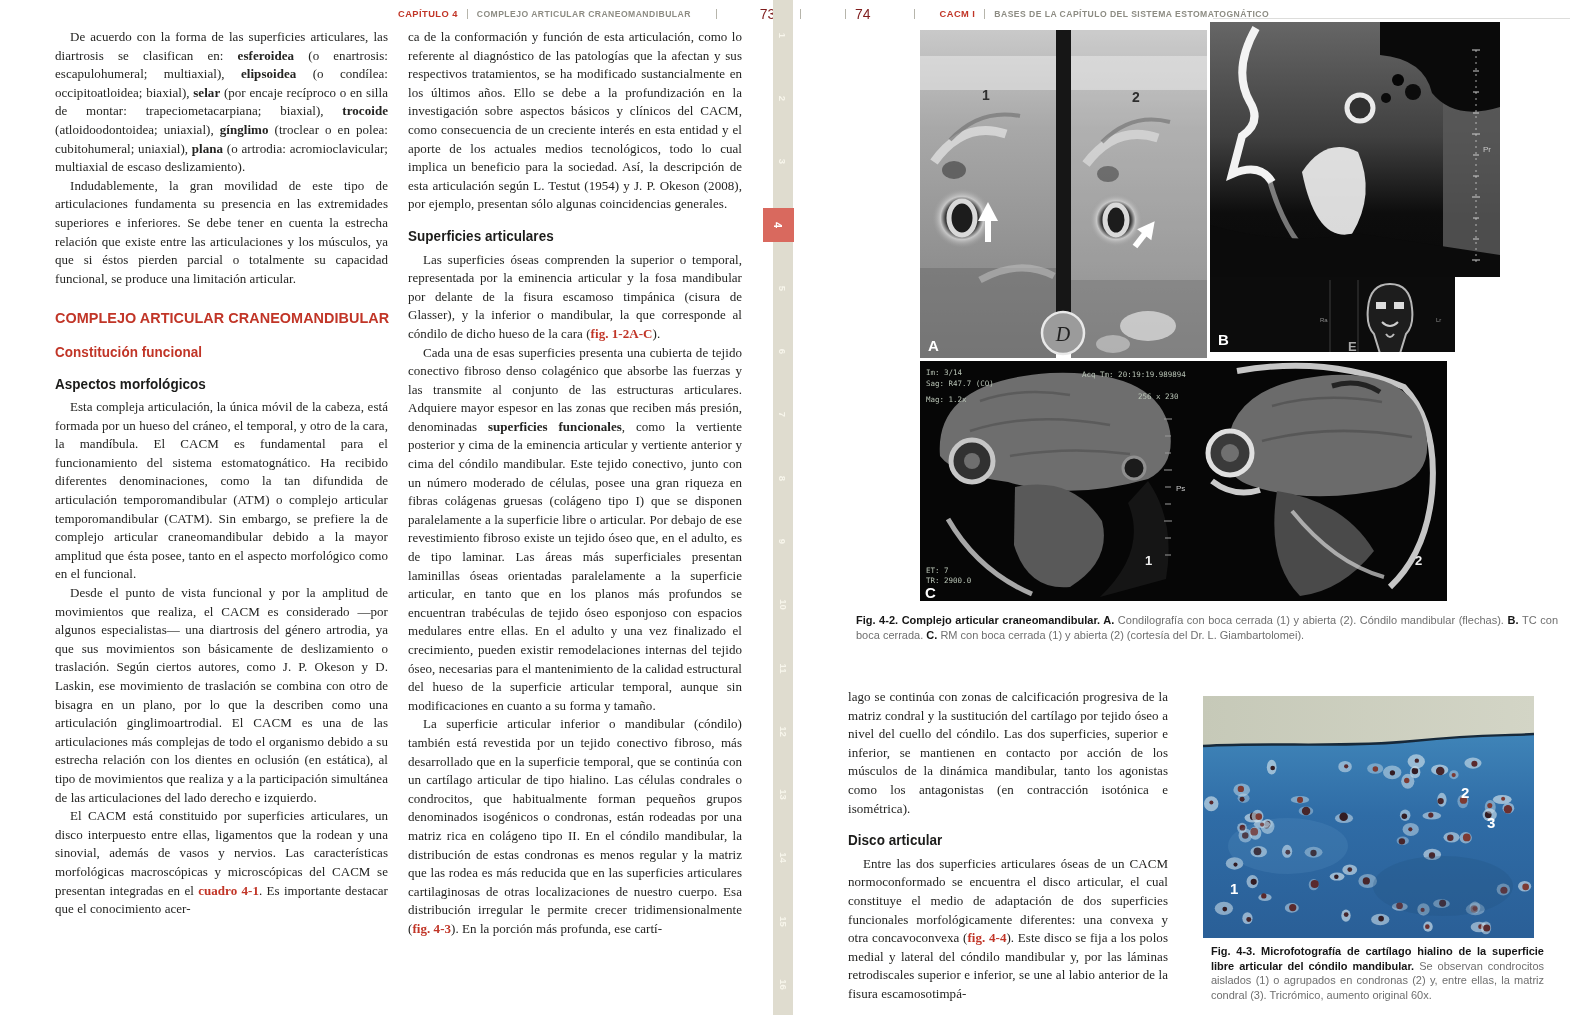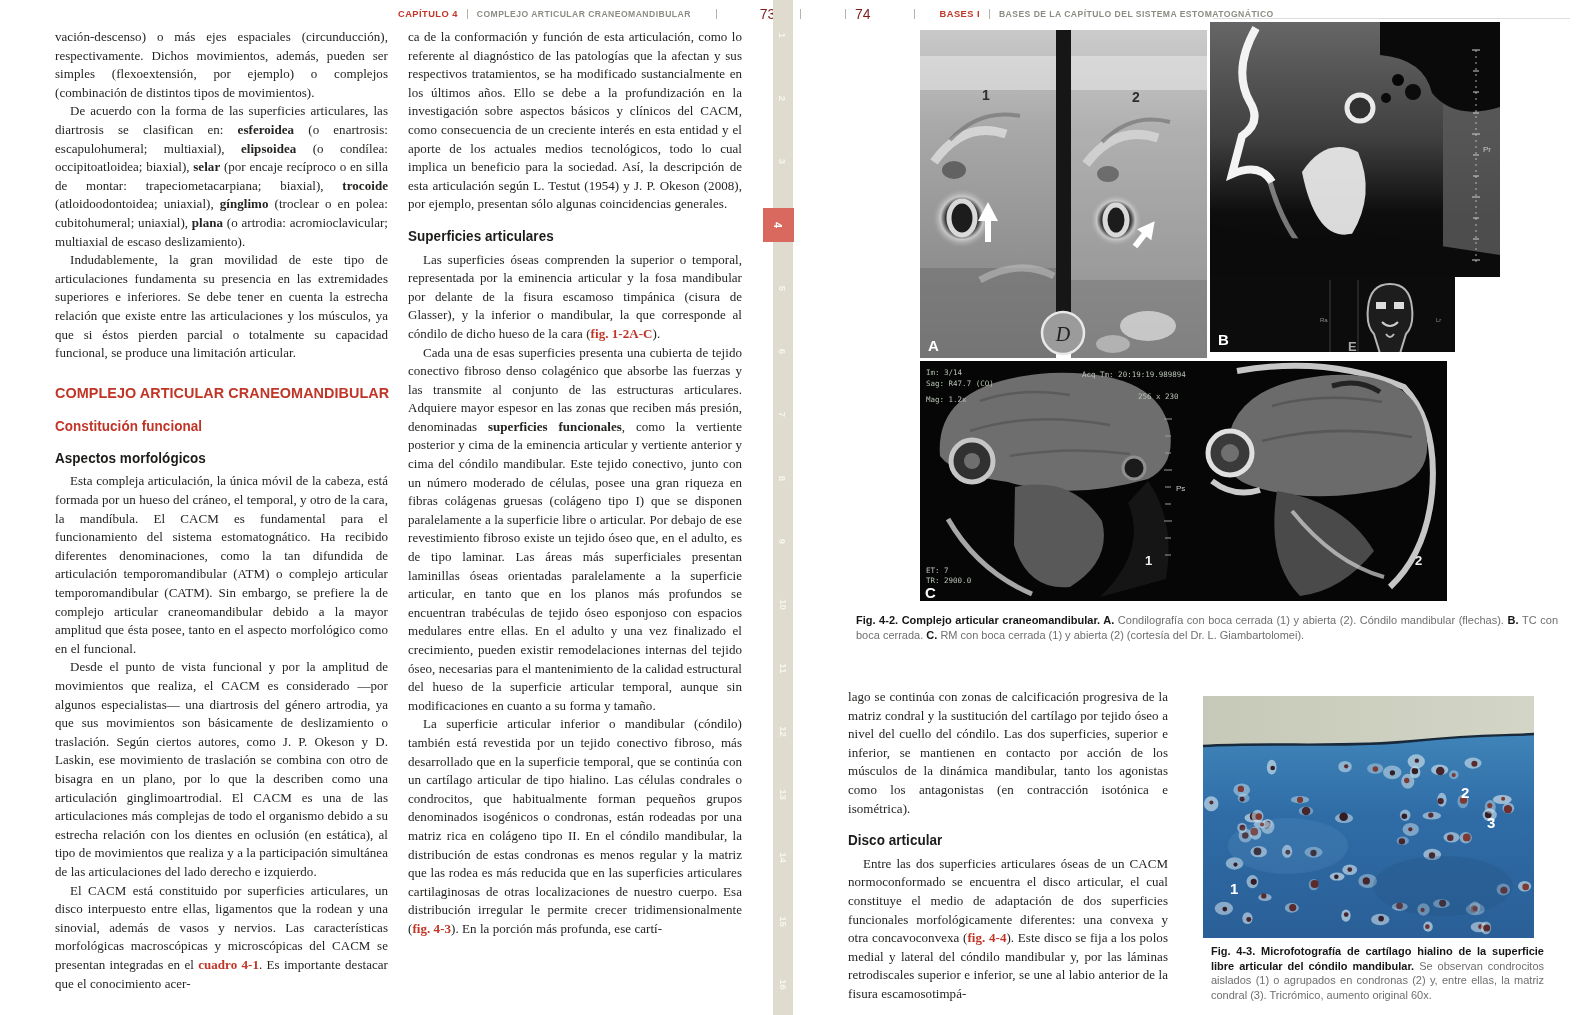--- a/index.html
+++ b/index.html
@@ -64,21 +64,20 @@
   <div>
     <div class="pagehead" style="left:398px;">
       <span class="ph-chap">CAPÍTULO 4</span>
       <span class="ph-bar"></span>
       <span>COMPLEJO ARTICULAR CRANEOMANDIBULAR</span>
       <span class="ph-bar gapS"></span>
       <span class="ph-num gapL">73</span>
       <span class="ph-bar gapS"></span>
     </div>
     <div class="col" style="left:55px;top:28px;width:333px;">
-        <p class="para"><span>vación-descenso) o más ejes espaciales (circunducción), respectivamente. Dichos movimientos, además, pueden ser simples (flexoextensión, por ejemplo) o complejos (combinación de distintos tipos de movimientos).</span></p>
         <p class="para ind"><span>De acuerdo con la forma de las superficies articulares, las diartrosis se clasifican en: </span><span class="s-b">esferoidea</span><span> (o enartrosis: escapulohumeral; multiaxial), </span><span class="s-b">elipsoidea</span><span> (o condílea: occipitoatloidea; biaxial), </span><span class="s-b">selar</span><span> (por encaje recíproco o en silla de montar: trapeciometacarpiana; biaxial), </span><span class="s-b">trocoide</span><span> (atloidoodontoidea; uniaxial), </span><span class="s-b">gínglimo</span><span> (troclear o en polea: cubitohumeral; uniaxial), </span><span class="s-b">plana</span><span> (o artrodia: acromioclavicular; multiaxial de escaso deslizamiento).</span></p>
         <p class="para ind"><span>Indudablemente, la gran movilidad de este tipo de articulaciones fundamenta su presencia en las extremidades superiores e inferiores. Se debe tener en cuenta la estrecha relación que existe entre las articulaciones y los músculos, ya que si éstos pierden parcial o totalmente su capacidad funcional, se produce una limitación articular.</span></p>
         <div class="h1">COMPLEJO ARTICULAR CRANEOMANDIBULAR</div>
         <div class="h2">Constitución funcional</div>
         <div class="h3">Aspectos morfológicos</div>
         <p class="para ind"><span>Esta compleja articulación, la única móvil de la cabeza, está formada por un hueso del cráneo, el temporal, y otro de la cara, la mandíbula. El CACM es fundamental para el funcionamiento del sistema estomatognático. Ha recibido diferentes denominaciones, como la tan difundida de articulación temporomandibular (ATM) o complejo articular temporomandibular (CATM). Sin embargo, se prefiere la de complejo articular craneomandibular debido a la mayor amplitud que ésta posee, tanto en el aspecto morfológico como en el funcional.</span></p>
         <p class="para ind"><span>Desde el punto de vista funcional y por la amplitud de movimientos que realiza, el CACM es considerado —por algunos especialistas— una diartrosis del género artrodia, ya que sus movimientos son básicamente de deslizamiento o traslación. Según ciertos autores, como J. P. Okeson y D. Laskin, ese movimiento de traslación se combina con otro de bisagra en un plano, por lo que la describen como una articulación ginglimoartrodial. El CACM es una de las articulaciones más complejas de todo el organismo debido a su estrecha relación con los dientes en oclusión (en estática), al tipo de movimientos que realiza y a la participación simultánea de las articulaciones del lado derecho e izquierdo.</span></p>
         <p class="para ind"><span>El CACM está constituido por superficies articulares, un disco interpuesto entre ellas, ligamentos que la rodean y una sinovial, además de vasos y nervios. Las características morfológicas macroscópicas y microscópicas del CACM se presentan integradas en el </span><span class="s-r">cuadro 4-1</span><span>. Es importante destacar que el conocimiento acer-</span></p>
       </div>
     <div class="col" style="left:408px;top:28px;width:334px;">
@@ -139,21 +138,21 @@
       <div class="tab" style="top: 967.5px;">
         <span>16</span>
       </div>
     </div>
 
   <div>
     <div class="pagehead" style="left:845px;">
       <span class="ph-bar"></span>
       <span class="ph-num">74</span>
       <span class="ph-bar gapL"></span>
-      <span class="ph-chap gapS">BASES I</span>
+      <span class="ph-chap gapS">CACM I</span>
       <span class="ph-bar"></span>
       <span>BASES DE LA CAPÍTULO DEL SISTEMA ESTOMATOGNÁTICO</span>
     </div>
     <div class="headrule"></div>
 
     <div class="figbox" style="left:920px;top:30px;">
       <svg width="287" height="328" viewBox="0 0 287 328">
         <defs>
           <linearGradient id="gA" x1="0" y1="0" x2="0" y2="1">
             <stop offset="0" stop-color="#c9c9c9"></stop>

